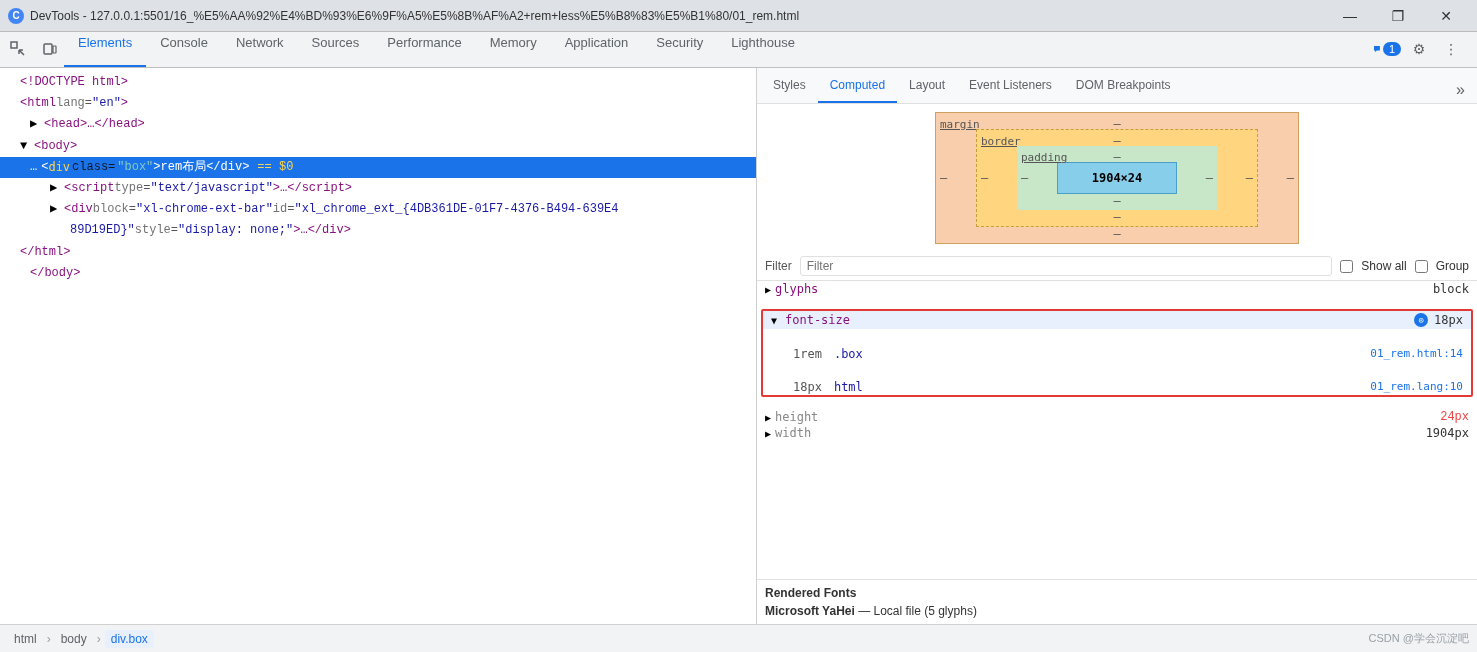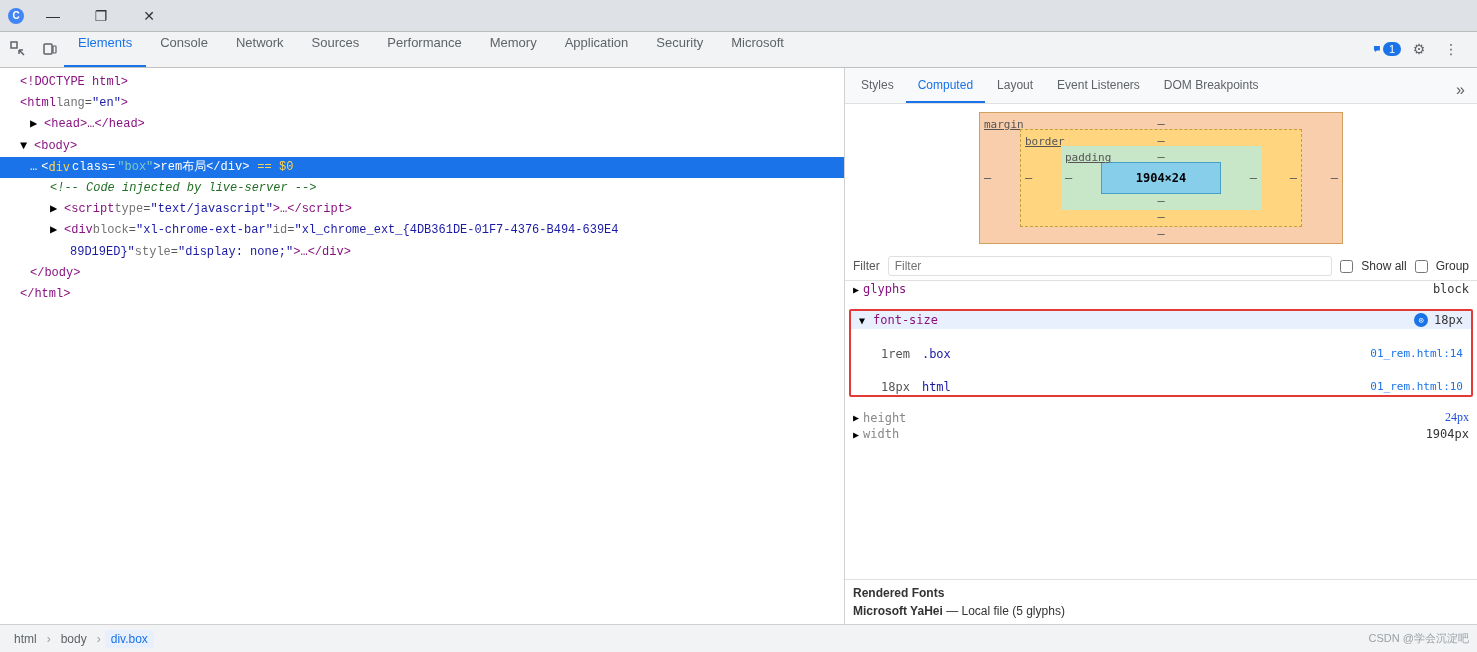--- a/index.html
+++ b/index.html
@@ -73,21 +73,21 @@
     }
 
     
     .main-layout {
       display: flex;
       height: calc(652px - 32px - 36px - 28px);
     }
 
     
     .dom-panel {
-      width: 845px;
+      width: 757px;
       border-right: 1px solid #d0d0d0;
       background: #fff;
       overflow: hidden;
       position: relative;
       display: flex;
       flex-direction: column;
     }
     .dom-content {
       flex: 1;
       overflow: hidden;
@@ -321,20 +321,21 @@
     .devtools-left-icons {
       display: flex; align-items: center; gap: 4px;
       padding-bottom: 4px;
     }
   </style>
 </head>
 <body>
 
 <div class="title-bar">
   <span class="favicon">C</span>
+  <span class="title-text">DevTools - 127.0.0.1:5501/16_%E5%AA%92%E4%BD%93%E6%9F%A5%E5%8B%AF%A2+rem+less%E5%B8%83%E5%B1%80/01_rem.html</span>
   <div class="win-controls">
     <button class="win-btn">—</button>
     <button class="win-btn">❐</button>
     <button class="win-btn close">✕</button>
   </div>
 </div>
 
 <div class="devtools-tabs">
   <div class="devtools-left-icons">
     <button class="dt-icon-btn">
@@ -368,21 +369,21 @@
   <div class="dt-tab">
     <span>Memory</span>
   </div>
   <div class="dt-tab">
     <span>Application</span>
   </div>
   <div class="dt-tab">
     <span>Security</span>
   </div>
   <div class="dt-tab">
-    <span>Microsoft</span>
+    <span>Lighthouse</span>
   </div>
   <div class="devtools-toolbar-right">
     <button class="dt-icon-btn" style="position:relative;">
       <svg width="16" height="16" viewBox="0 0 16 16" fill="#1a73e8">
           <path d="M2 2h12v9H8l-4 3v-3H2V2z"></path>
         </svg>
       <span class="badge">1</span>
     </button>
     <button class="dt-icon-btn">
       <span>⚙</span>
@@ -417,29 +418,26 @@
 
       <div class="dom-line">
         <span class="expand-arrow">▼</span>
         <span class="html-tag">&lt;body&gt;</span>
       </div>
 
       <div class="dom-line indent-1 selected" style="background:#1a73e8;">
         <span style="margin-right:4px; color:white;">…</span>
         <span style="color:white;">&lt;</span>
         <span style="color:#ffd54f; font-family:monospace;">div</span>
-        <span style="color:#ffffff; margin:0 2px;">class=</span>
+        <span style="color:#0f172a; margin:0 2px;">class=</span>
         <span style="color:#80cbc4;">"box"</span>
         <span style="color:white;">&gt;rem布局&lt;/div&gt;</span>
         <span style="color:#ffd54f; margin-left:8px;">== $0</span>
       </div>
 
-      <div class="dom-line indent-2">
-        <span class="html-comment">&lt;!-- Code injected by live-server --&gt;</span>
-      </div>
 
       <div class="dom-line indent-2">
         <span class="expand-arrow">▶</span>
         <span class="html-tag">&lt;script </span>
         <span class="html-attr-name">type</span>
         <span style="color:#555">=</span>
         <span class="html-attr-val">"text/javascript"</span>
         <span class="html-tag">&gt;…&lt;/script&gt;</span>
       </div>
 
@@ -457,26 +455,26 @@
 
       <div class="dom-line indent-3">
         <span class="html-attr-val">89D19ED}"</span>
         <span style="color:#555"> </span>
         <span class="html-attr-name">style</span>
         <span style="color:#555">=</span>
         <span class="html-attr-val">"display: none;"</span>
         <span class="html-tag">&gt;…&lt;/div&gt;</span>
       </div>
 
+      <div class="dom-line">
+        <span class="html-tag">&lt;/html&gt;</span>
+      </div>
+
       <div class="dom-line indent-1">
         <span class="html-tag">&lt;/body&gt;</span>
-      </div>
-
-      <div class="dom-line">
-        <span class="html-tag">&lt;/html&gt;</span>
       </div>
 
     </div>
 
     <svg class="arrow-overlay" xmlns="http://www.w3.org/2000/svg">
 
       <defs>
         <marker id="arrowhead" markerWidth="10" markerHeight="7" refX="10" refY="3.5" orient="auto">
           <polygon points="0 0, 10 3.5, 0 7" fill="#e53935"></polygon>
         </marker>
@@ -570,29 +568,29 @@
 
         <div class="prop-sub-row">
           <span class="sub-prop">1rem</span>
           <span class="sub-sel">.box</span>
           <span class="sub-src">01_rem.html:14</span>
         </div>
 
         <div class="prop-sub-row">
           <span class="sub-prop">18px</span>
           <span class="sub-sel">html</span>
-          <span class="sub-src">01_rem.html:10</span>
+          <span class="sub-src">01_rem.lang:10</span>
         </div>
       </div>
 
       <div class="prop-display-row" style="padding: 1px 8px;">
         <span class="expand-tri closed"></span>
         <span class="prop-grayed">height</span>
         <span style="flex:1;"></span>
-        <span style="font-family:Liberation Serif, serif;color:#1d4ed8;">24px</span>
+        <span style="font-family:Liberation Mono, monospace;color:#ef4444;">24px</span>
       </div>
 
       <div class="prop-display-row" style="padding: 1px 8px;">
         <span class="expand-tri closed"></span>
         <span class="prop-grayed">width</span>
         <span style="flex:1;"></span>
         <span style="font-family:monospace;color:#333;">1904px</span>
       </div>
 
     </div>

